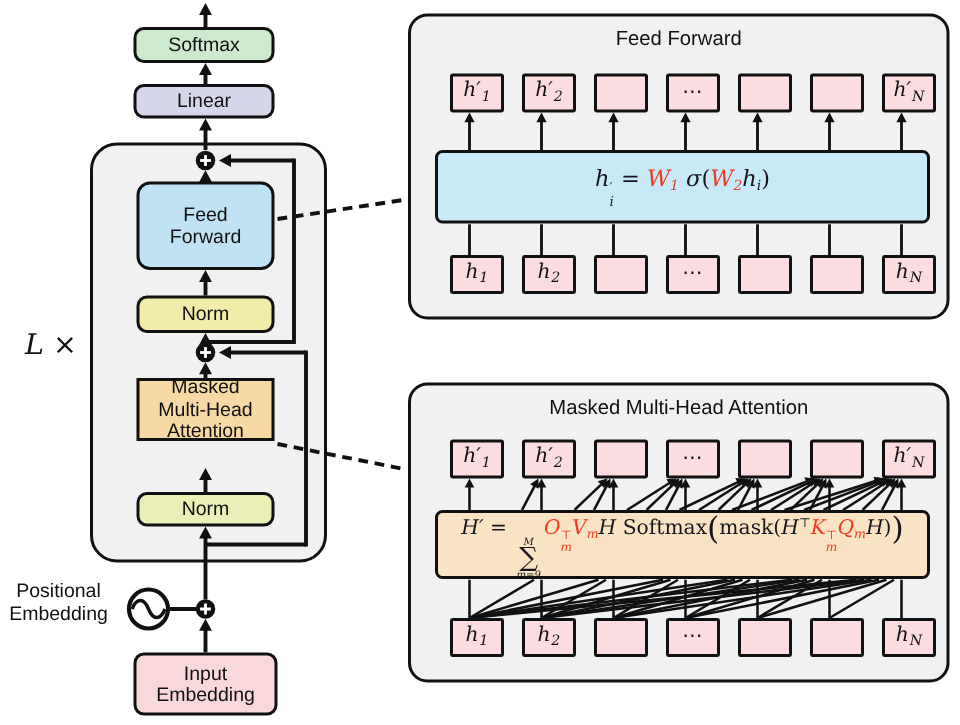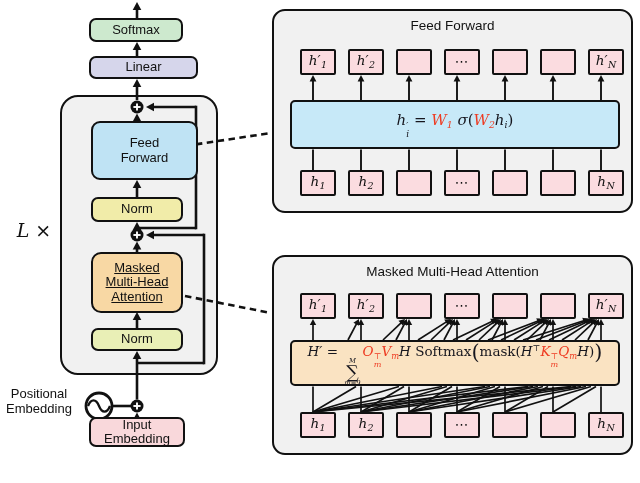--- a/index.html
+++ b/index.html
@@ -7,26 +7,26 @@
          font-family:"Liberation Sans",sans-serif;color:#111;}
   svg{position:absolute;pointer-events:none;}
   #left-svg{left:0;top:0;z-index:2;}
   #layer-container{position:absolute;left:60px;top:95px;width:158px;height:280px;
     background:var(--panel_bg);border:2.8px solid var(--line);border-radius:18px;
     z-index:1;box-sizing:border-box;}
   .blk{position:absolute;border:2.5px solid var(--line);border-radius:7px;
     display:flex;align-items:center;justify-content:center;text-align:center;
     font-size:13px;line-height:14.5px;white-space:pre-line;z-index:3;box-sizing:border-box;}
   #blk-softmax{left:89px;top:18px;width:94px;height:24px;background:var(--softmax_bg);}
-  #blk-linear{left:89px;top:56px;width:109px;height:23px;background:var(--linear_bg);}
-  #blk-ff{left:91px;top:121px;width:107px;height:59px;background:var(--feed_forward_bg);border-radius:9px;}
+  #blk-linear{left:89px;top:56px;width:94px;height:23px;background:var(--linear_bg);}
+  #blk-ff{left:91px;top:121px;width:92px;height:59px;background:var(--feed_forward_bg);border-radius:9px;}
   #blk-norm-top{left:91px;top:197px;width:92px;height:25px;background:var(--norm_top_bg);}
-  #blk-mha{left:91px;top:252px;width:92px;height:61px;background:var(--mha_bg);border-radius:10px;text-decoration:underline;}
+  #blk-mha{left:91px;top:252px;width:92px;height:42px;background:var(--mha_bg);border-radius:0;}
   #blk-norm-bottom{left:91px;top:328px;width:92px;height:23px;background:var(--norm_bottom_bg);}
-  #blk-input-emb{left:89px;top:417px;width:96px;height:30px;background:var(--input_embedding_bg);}
+  #blk-input-emb{left:89px;top:435px;width:96px;height:42px;background:var(--input_embedding_bg);}
   #loop-label{position:absolute;left:10px;top:219px;width:48px;text-align:center;z-index:3;
     font-family:"DejaVu Serif",serif;font-style:italic;font-size:19px;}
   #pos-label{position:absolute;left:0;top:387px;width:78px;text-align:center;z-index:3;
     font-size:13px;line-height:14.5px;white-space:pre-line;}
   .panel{position:absolute;left:272px;width:361px;background:var(--panel_bg);
     border:2.8px solid var(--line);border-radius:13px;z-index:2;box-sizing:border-box;}
   #panel-ff{top:9px;height:204px;}
   #panel-mha{top:255px;height:200px;}
   .ptitle{position:absolute;left:0;right:0;top:7px;text-align:center;font-size:13.5px;z-index:2;}
   .psvg{left:0;top:0;width:100%;height:100%;z-index:1;}

